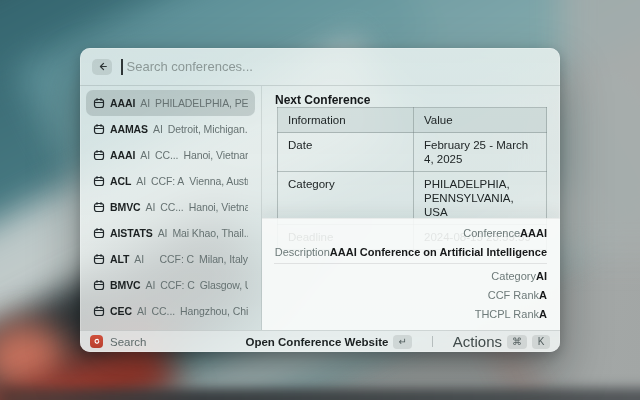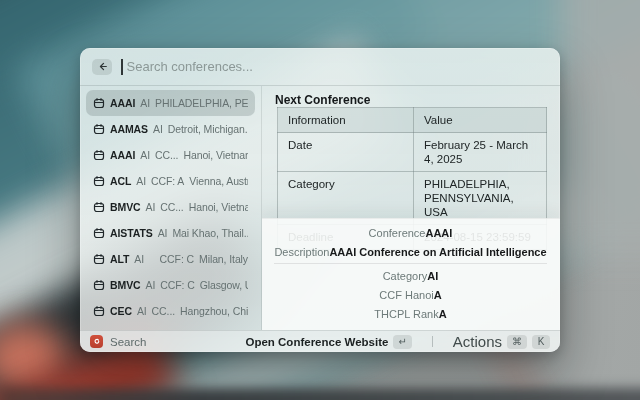--- a/index.html
+++ b/index.html
@@ -59,21 +59,21 @@
   .detail-title{font-size:12px;font-weight:700;color:#15181a;margin:0 0 0 1px;}
   table.conf{border-collapse:collapse;width:270px;margin-left:3px;}
   table.conf th,table.conf td{border:1px solid rgba(110,125,125,0.42);padding:5px 10px;
     font-size:11.5px;text-align:left;color:#202627;font-weight:400;line-height:14px;vertical-align:top;}
   table.conf th{background:rgba(172,188,188,0.30);}
   table.conf td:first-child,table.conf th:first-child{width:115px;}
 
   .metadata{position:absolute;left:0;right:0;top:132px;bottom:0;box-sizing:border-box;
     background:rgba(248,251,250,0.90);border-top:1px solid rgba(0,0,0,0.05);
     box-shadow:0 -6px 14px rgba(25,35,35,0.06);padding:4px 13px 0 12px;overflow:hidden;}
-  .meta-row{height:19px;display:flex;align-items:center;justify-content:center;}
+  .meta-row{height:19px;display:flex;align-items:center;justify-content:flex-end;}
   .meta-label{font-size:11px;color:#6d7a79;}
   .meta-value{font-size:11px;color:#17191a;font-weight:600;text-align:right;}
   .meta-div{height:1px;background:rgba(0,0,0,0.09);margin:2px 0;}
 
   
   .footer{position:absolute;left:0;right:0;bottom:0;height:22px;box-sizing:border-box;
     border-top:1px solid rgba(55,70,70,0.14);display:flex;align-items:center;padding:0 10px;
     background:rgba(240,244,243,0.5);}
   .f-left{display:flex;align-items:center;gap:7px;}
   .ext-icon{width:13px;height:13px;border-radius:4px;display:flex;align-items:center;justify-content:center;flex:0 0 auto;}
@@ -260,21 +260,21 @@
             <div class="meta-row">
               <span class="meta-label">Description</span>
               <span class="meta-value">AAAI Conference on Artificial Intelligence</span>
             </div>
             <div class="meta-div"></div>
             <div class="meta-row">
               <span class="meta-label">Category</span>
               <span class="meta-value">AI</span>
             </div>
             <div class="meta-row">
-              <span class="meta-label">CCF Hanoi</span>
+              <span class="meta-label">CCF Rank</span>
               <span class="meta-value">A</span>
             </div>
             <div class="meta-row">
               <span class="meta-label">THCPL Rank</span>
               <span class="meta-value">A</span>
             </div>
           </div>
       </div>
     </div>
 

